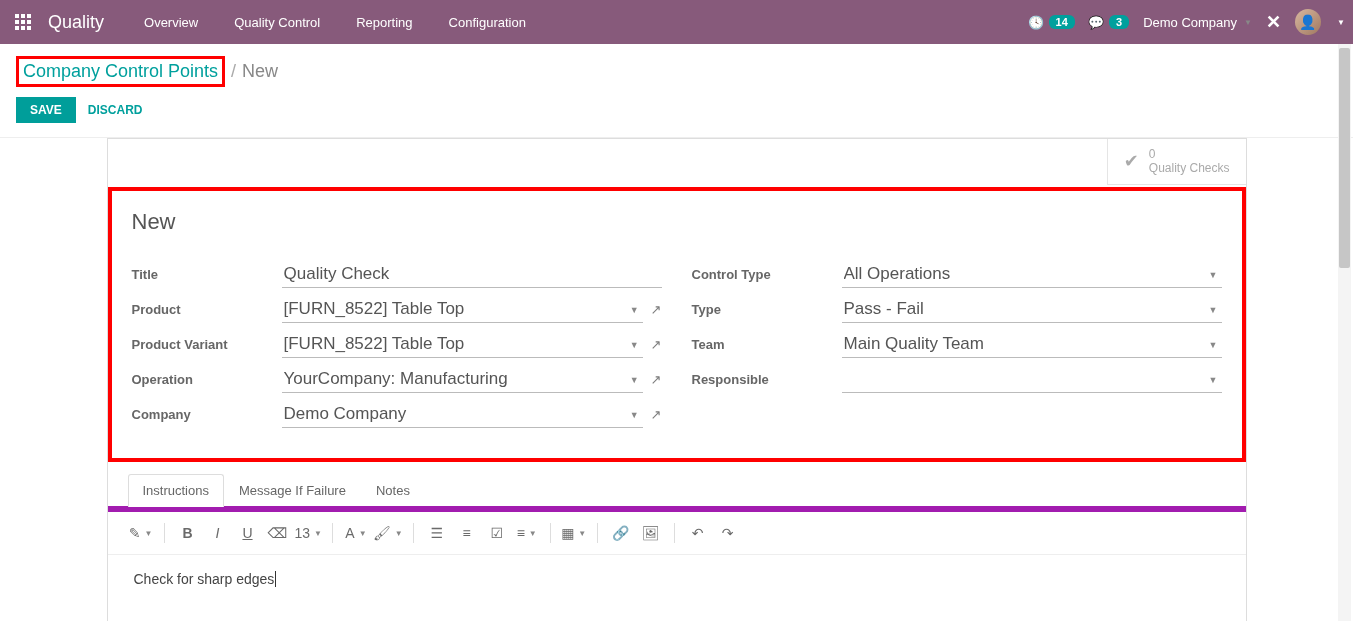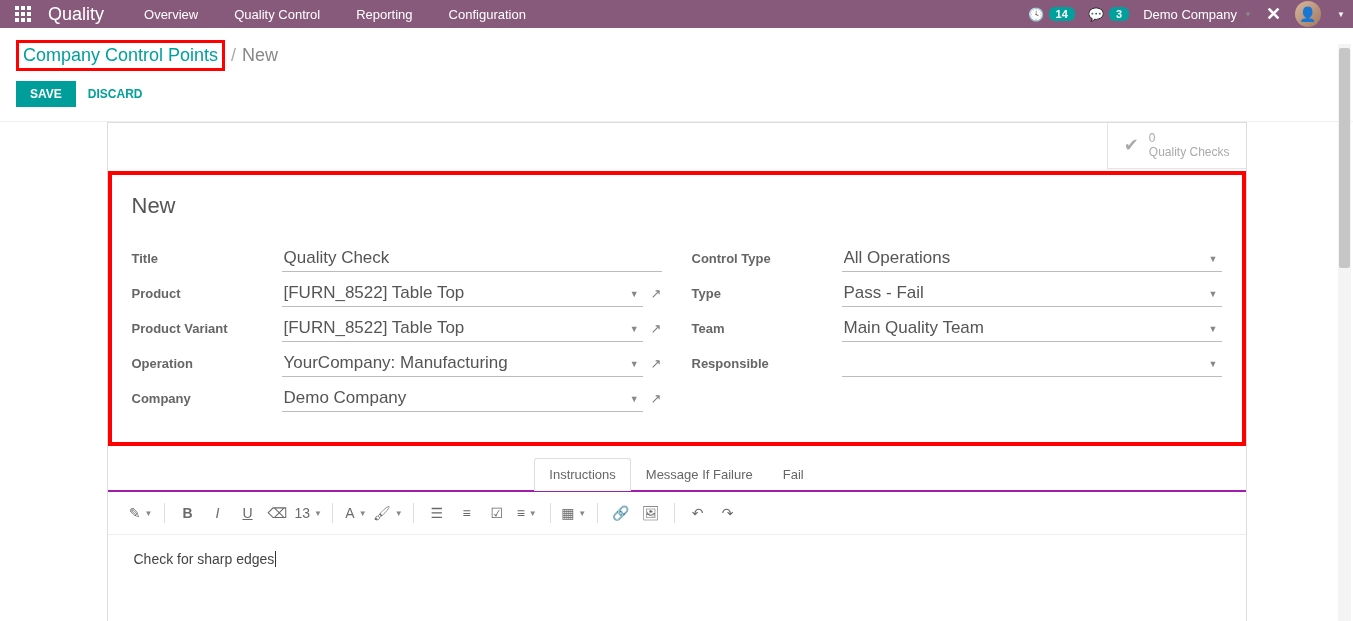--- a/index.html
+++ b/index.html
@@ -1,17 +1,17 @@
 <!DOCTYPE html>
 <html><head>
 <meta charset="utf-8">
 <style>
 * { box-sizing: border-box; margin: 0; padding: 0; }
 body { font-family: "Helvetica Neue", Arial, sans-serif; font-size: 13px; color: #4c4c4c; background: #fff; }
-.topbar { background: #875a7b; height: 28px; display: flex; align-items: center; padding: 0 8px; color: #fff; }
+.topbar { background: #875a7b; height: 44px; display: flex; align-items: center; padding: 0 8px; color: #fff; }
 .apps-icon { width: 30px; display: flex; align-items: center; justify-content: center; cursor: pointer; }
 .apps-icon svg { fill: #fff; }
 .app-title { font-size: 18px; font-weight: 500; margin-left: 10px; margin-right: 40px; }
 .nav-links { display: flex; gap: 36px; justify-content: space-between; }
 .nav-links a { color: #fff; text-decoration: none; font-size: 13px; cursor: pointer; }
 .topbar-right { margin-left: auto; display: flex; align-items: center; gap: 14px; }
 .pill { background: #00a09d; color: #fff; border-radius: 6px; padding: 1px 7px; font-size: 11px; font-weight: bold; }
 .icon-btn { display: flex; align-items: center; gap: 4px; cursor: pointer; }
 .company-selector { display: flex; align-items: center; gap: 5px; cursor: pointer; font-size: 13px; }
 .close-x { cursor: pointer; font-size: 18px; font-weight: bold; }
@@ -33,21 +33,21 @@
 .form-title { font-size: 22px; color: #555; margin-bottom: 26px; font-weight: 400; }
 .form-grid { display: flex; gap: 30px; }
 .form-col { flex: 1; }
 .form-row { display: flex; align-items: center; margin-bottom: 8px; min-height: 26px; }
 .form-label { width: 150px; font-size: 13px; color: #666; font-weight: 600; }
 .form-field { flex: 1; position: relative; display: flex; align-items: center; }
 .input-text, .select-like { width: 100%; border: none; border-bottom: 1px solid #bbb; padding: 3px 18px 3px 2px; font-size: 17px; color: #555; background: transparent; outline: none; }
 .select-like { cursor: pointer; }
 .caret { position: absolute; right: 4px; font-size: 9px; color: #888; pointer-events: none; }
 .ext-link { margin-left: 8px; color: #7c7c7c; cursor: pointer; font-size: 13px; }
-.tabs-bar { display: flex; border-bottom: 2px solid #a21caf; padding: 0 20px; margin-top: 12px; justify-content: center; }
+.tabs-bar { display: flex; border-bottom: 6px solid #a21caf; padding: 0 20px; margin-top: 12px; }
 .tab { padding: 8px 14px; color: #666; cursor: pointer; border: 1px solid transparent; border-bottom: none; font-size: 13px; margin-bottom: -1px; }
 .tab.active { border: 1px solid #ddd; border-bottom: 1px solid #fff; background: #fff; border-radius: 3px 3px 0 0; }
 .editor-toolbar { display: flex; align-items: center; gap: 4px; padding: 8px 20px; border-bottom: 1px solid #eee; flex-wrap: wrap; }
 .tb-sep { width: 1px; height: 20px; background: #ddd; margin: 0 6px; }
 .tb-btn { min-width: 26px; height: 26px; display: flex; align-items: center; justify-content: center; color: #6a6a6a; cursor: pointer; font-size: 14px; border-radius: 3px; gap: 2px; }
 .tb-caret { font-size: 8px; color: #888; margin-left: 2px; }
 .editor-body { padding: 16px 26px 60px 26px; font-size: 14px; color: #444; min-height: 80px; }
 .editor-body .cursor-bar { border-right: 1px solid #333; padding-right: 1px; }
 .scrollbar-track { position: fixed; right: 2px; top: 44px; bottom: 0; width: 13px; background: #f4f4f4; }
 .scrollbar-thumb { position: absolute; right: 1px; top: 4px; width: 11px; height: 220px; background: #c6c6c6; border-radius: 2px; }
@@ -192,21 +192,21 @@
               <span class="caret">▼</span>
             </div>
           </div>
         </div>
       </div>
     </div>
 
     <div class="tabs-bar">
       <div class="tab active">Instructions</div>
       <div class="tab">Message If Failure</div>
-      <div class="tab">Fail</div>
+      <div class="tab">Notes</div>
     </div>
 
     <div class="editor-toolbar">
       <div class="tb-btn">✎<span class="tb-caret">▼</span></div>
       <div class="tb-sep"></div>
       <div class="tb-btn">
           <b>B</b>
         </div>
       <div class="tb-btn">
           <i>I</i>

